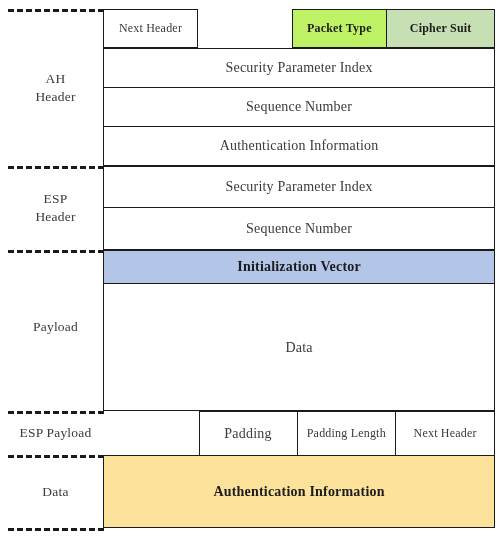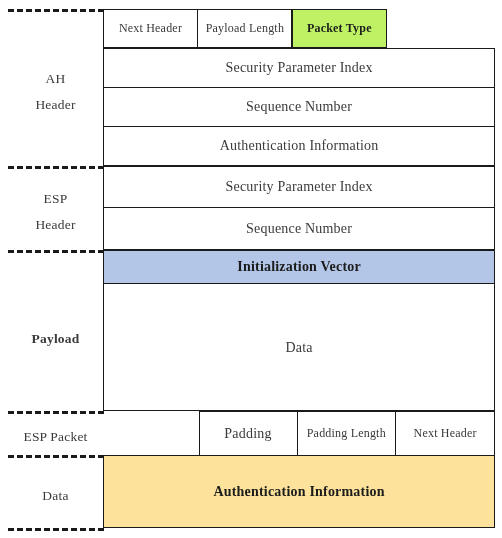--- a/index.html
+++ b/index.html
@@ -28,21 +28,21 @@
     width: 95px;
     display: flex;
     align-items: center;
     justify-content: center;
     text-align: center;
     font-size: 13.5px;
     line-height: 1.32;
     color: #3b3b3b;
     letter-spacing: 0.2px;
   }
-  .side-label span { display: block; margin-top: 8px; }
+  .side-label span { display: block; }
 
   
   .dash {
     position: absolute;
     left: 8px;
     width: 96px;
     height: 0;
     border-top: 3px dashed #1a1a1a;
   }
 
@@ -87,44 +87,44 @@
     </div>
   </div>
 
   <div class="side-label" style="top:166px;height:84px;text-align:center;">
     <div>
       <span>ESP</span>
       <span>Header</span>
     </div>
   </div>
 
-  <div class="side-label" style="top:254px;height:161px;font-weight:bold;">
+  <div class="side-label" style="top:246px;height:161px;">
     <div>
       <span>Payload</span>
     </div>
   </div>
 
   <div class="side-label" style="top:411px;height:44px;">
     <div>
-      <span>ESP Packet</span>
+      <span>ESP Payload</span>
     </div>
   </div>
 
   <div class="side-label" style="top:455px;height:73px;">
     <div>
       <span>Data</span>
     </div>
   </div>
 
   <div class="cell small" style="left:103px;top:9px;width:95px;height:39px;">Next Header</div>
 
-  <div class="cell small" style="left:197.4px;top:9px;width:95px;height:39px;">Payload Length</div>
 
   <div class="cell small tinted" style="left:291.8px;top:9px;width:95px;height:39px;background:#bef264;">Packet Type</div>
 
+  <div class="cell small tinted" style="left:386.2px;top:9px;width:109px;height:39px;background:#c6e0b4;">Cipher Suit</div>
 
   <div class="cell" style="left:103px;top:47.5px;width:392.2px;height:40px;">Security Parameter Index</div>
 
   <div class="cell" style="left:103px;top:86.6px;width:392.2px;height:40px;">Sequence Number</div>
 
   <div class="cell" style="left:103px;top:125.7px;width:392.2px;height:40.5px;">Authentication Information</div>
 
   <div class="cell" style="left:103px;top:165.8px;width:392.2px;height:42px;">Security Parameter Index</div>
 
   <div class="cell" style="left:103px;top:207.4px;width:392.2px;height:43px;">Sequence Number</div>

